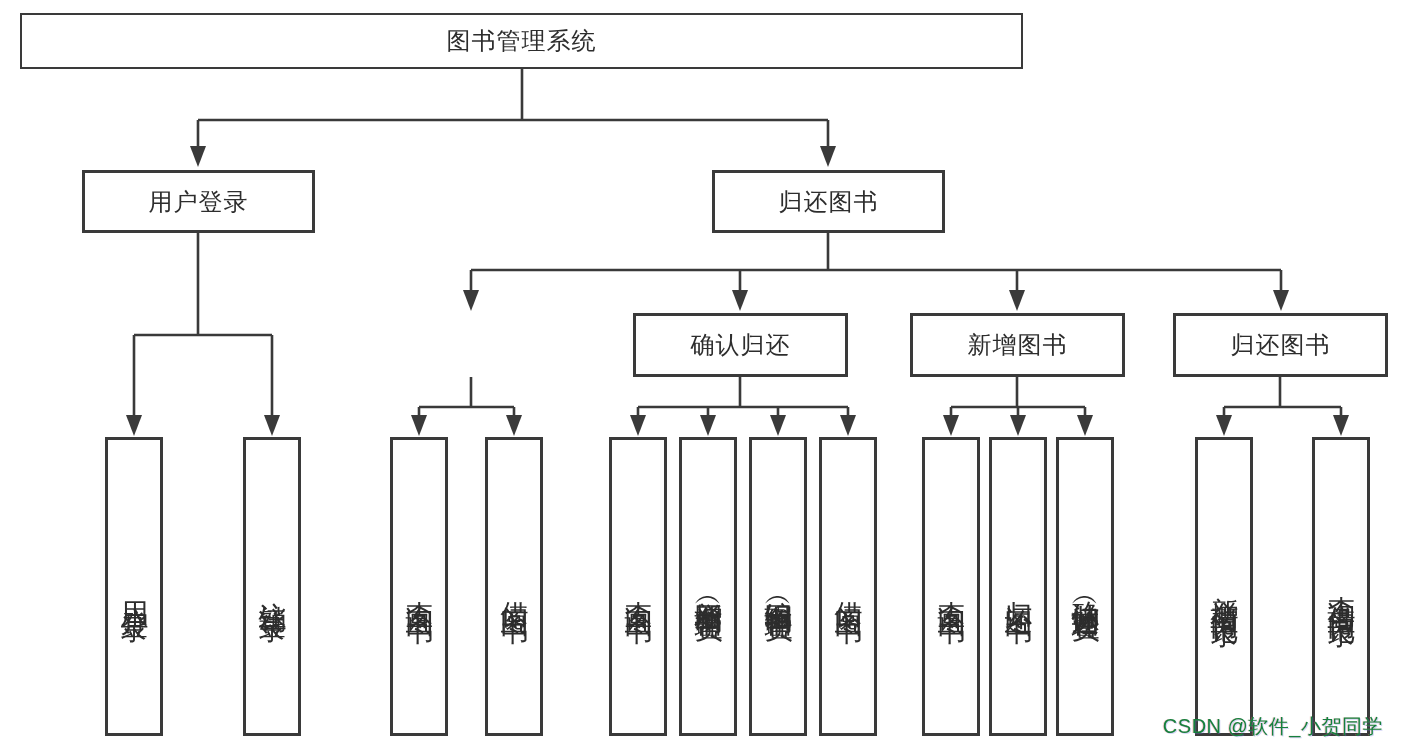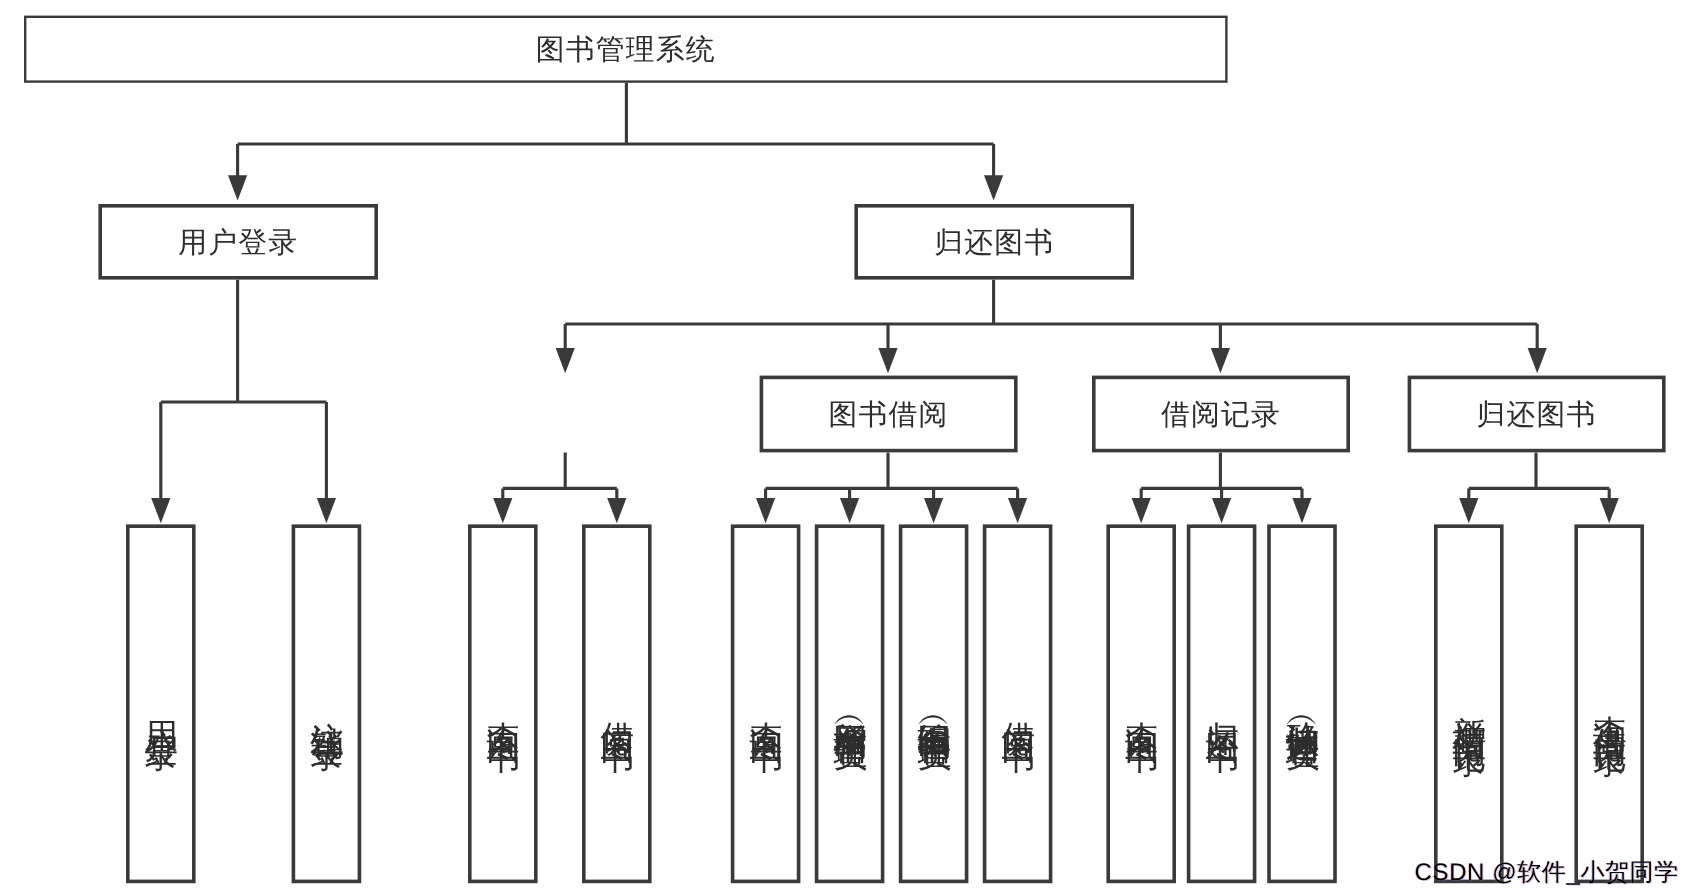--- a/index.html
+++ b/index.html
@@ -62,24 +62,24 @@
   .vtext {
     writing-mode: vertical-rl;
     text-orientation: mixed;
     font-size: 28px;
     line-height: 1;
     white-space: nowrap;
   }
   .watermark {
     position: absolute;
     top: 713px;
-    right: 6px;
+    right: 22px;
     z-index: 2;
     font-size: 20px;
-    color: #000000;
+    color: #15803d;
     letter-spacing: 0.5px;
     text-shadow: -1px 0 0 rgba(230, 120, 120, 0.35), 1px 1px 0 rgba(120, 120, 230, 0.30);
     white-space: nowrap;
   }
 </style>
 </head>
 <body>
 
 <div class="stage">
 
@@ -121,24 +121,24 @@
   </div>
 
   <div class="node l2" style="left:82px">
     <span class="hlabel">用户登录</span>
   </div>
   <div class="node l2" style="left:712px">
     <span class="hlabel">归还图书</span>
   </div>
 
   <div class="node l3" style="left:633px">
-    <span class="hlabel">图书借阅</span>
+    <span class="hlabel">确认归还</span>
   </div>
   <div class="node l3" style="left:910px">
-    <span class="hlabel">借阅记录</span>
+    <span class="hlabel">新增图书</span>
   </div>
   <div class="node l3" style="left:1173px">
     <span class="hlabel">归还图书</span>
   </div>
 
   <div class="node leaf" style="left:105px">
     <span class="vtext" style="letter-spacing: 5px; margin-bottom: -5px;">用户登录</span>
   </div>
   <div class="node leaf" style="left:243px">
     <span class="vtext" style="letter-spacing: 5px; margin-bottom: -5px;">注销登录</span>

